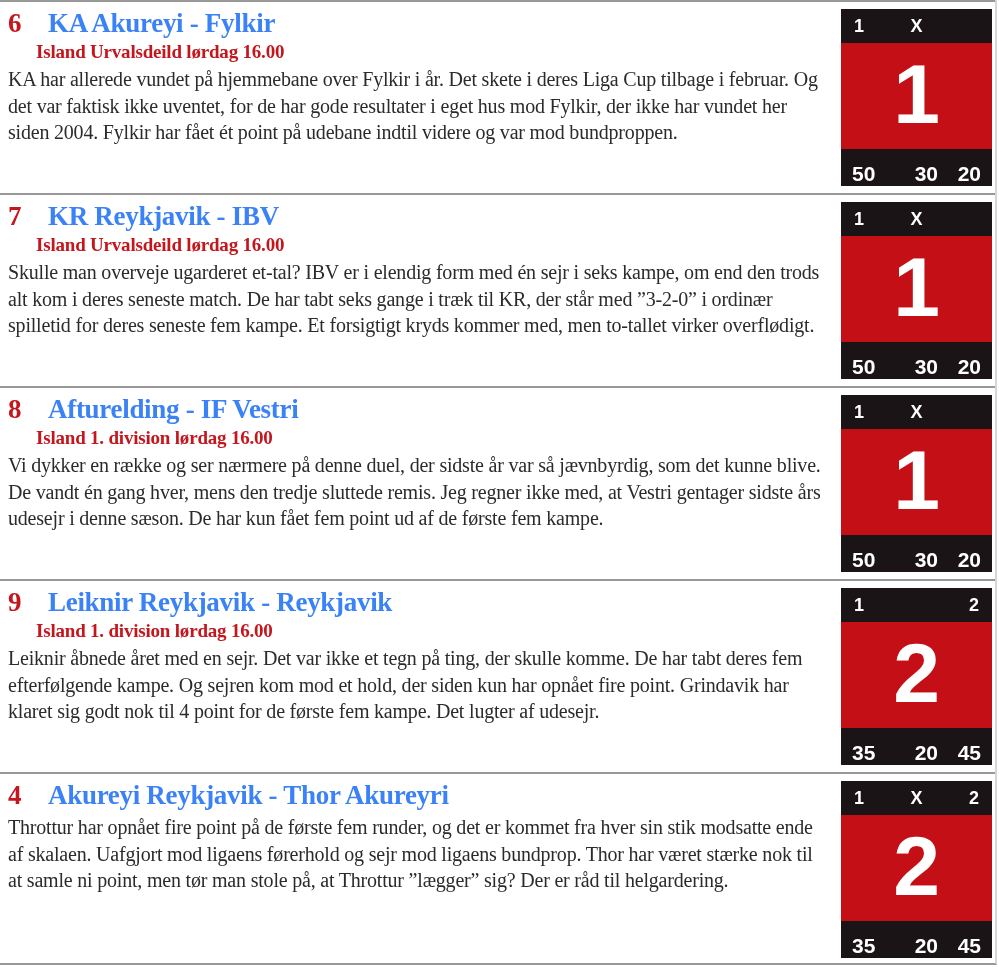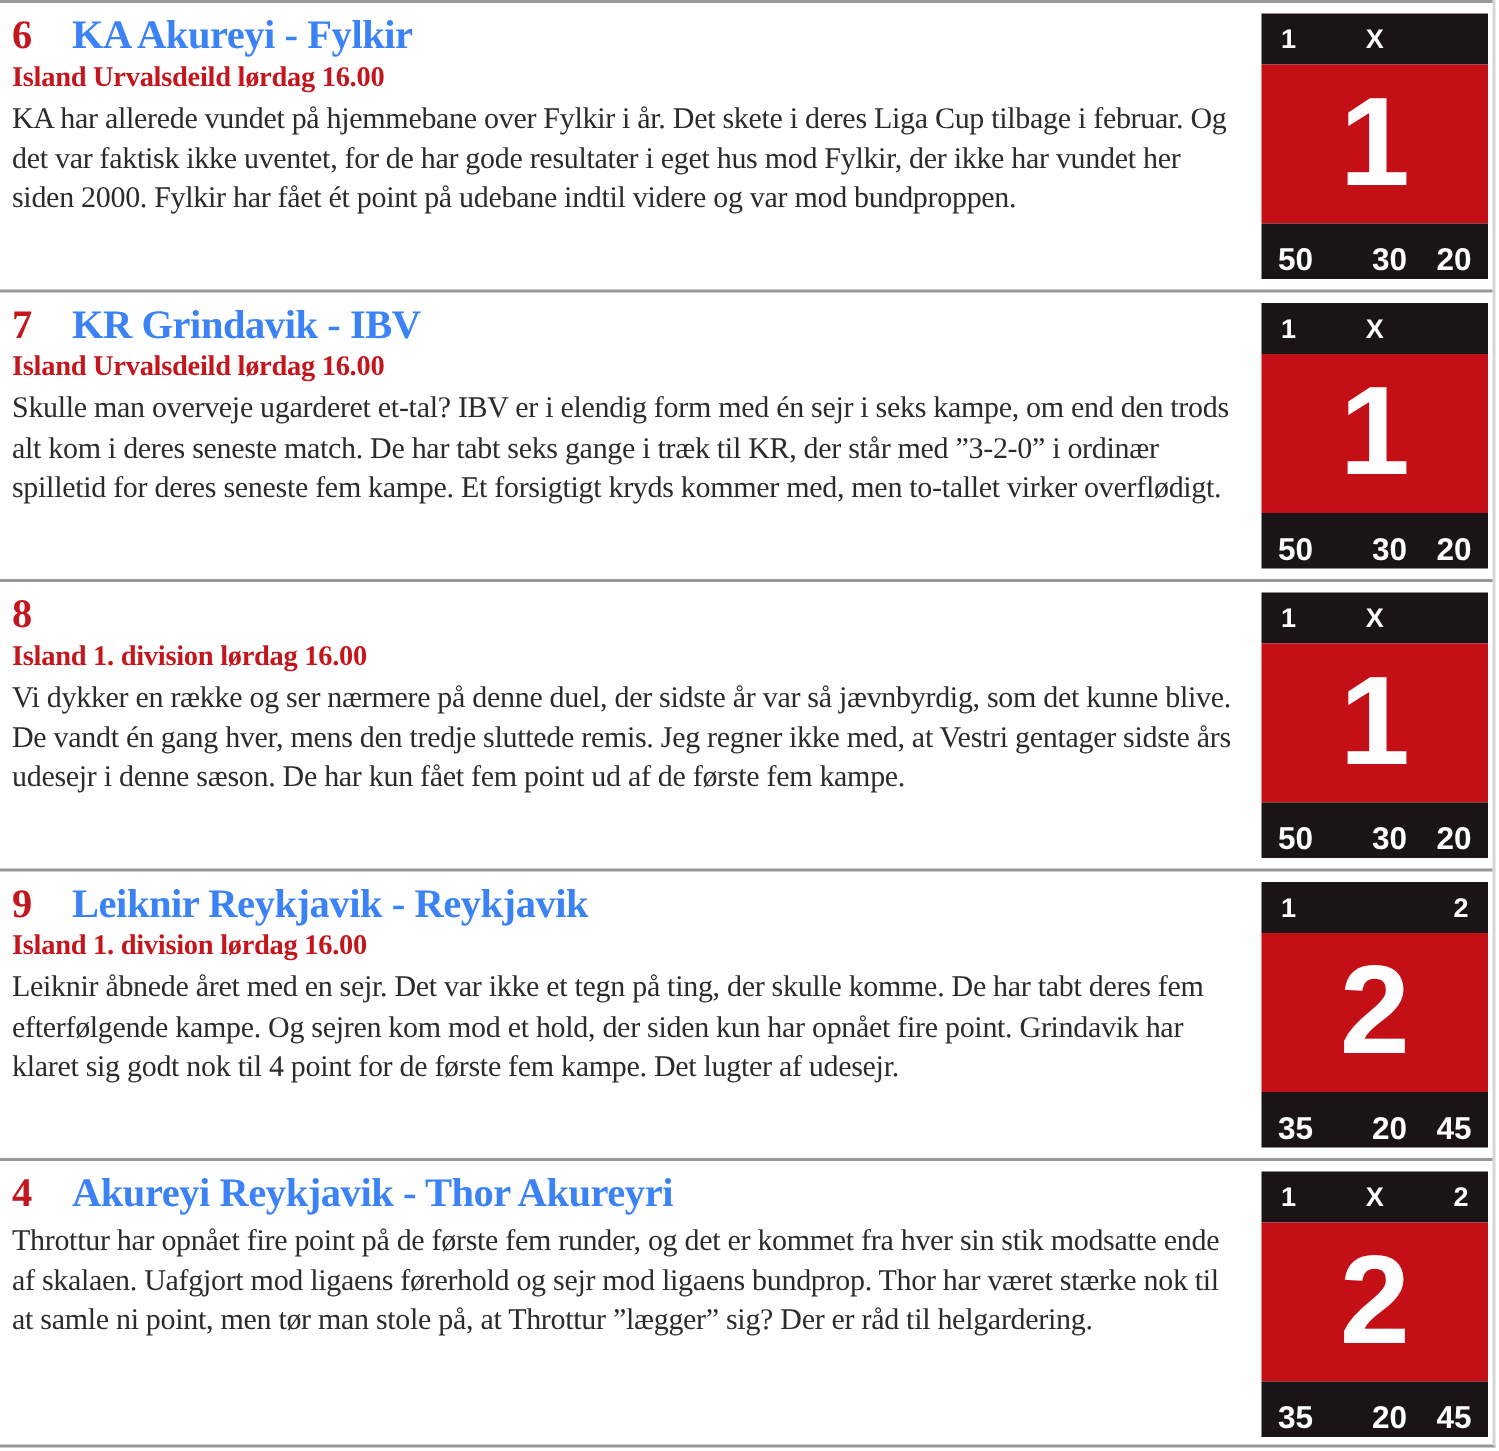--- a/index.html
+++ b/index.html
@@ -28,21 +28,21 @@
   .num {
     color:#c4161d; font-weight:bold; font-size:27px;
     min-width:40px; letter-spacing:-0.5px;
   }
   .title {
     margin:0; font-size:27px; font-weight:bold; color:#3b82f6;
     letter-spacing:-0.3px;
   }
   .league {
     color:#c4161d; font-weight:bold; font-size:19px;
-    margin-top:2px; letter-spacing:-0.2px;
+    margin-top:2px; letter-spacing:-0.2px;margin-left:28px;
   }
   .analysis {
     margin:3px 0 0 0; font-size:20px; line-height:1.33; color:#2b2b2b;
     letter-spacing:-0.2px;
   }
   .oddsbox {
     width:151px; height:177px;
     margin-top:3px; margin-right:3px;
     display:flex; flex-direction:column;
     font-family:"Liberation Sans", sans-serif;
@@ -77,42 +77,42 @@
 
 <div class="page">
 
   <div class="row">
     <div class="content">
       <div class="titleline">
         <span class="num">6</span>
         <h2 class="title">KA Akureyi - Fylkir</h2>
       </div>
       <div class="league">Island Urvalsdeild lørdag 16.00</div>
-      <p class="analysis">KA har allerede vundet på hjemmebane over Fylkir i år. Det skete i deres Liga Cup tilbage i februar. Og det var faktisk ikke uventet, for de har gode resultater i eget hus mod Fylkir, der ikke har vundet her siden 2000. Fylkir har fået ét point på udebane indtil videre og var mod bundproppen.</p>
+      <p class="analysis">KA har allerede vundet på hjemmebane over Fylkir i år. Det skete i deres Liga Cup tilbage i februar. Og det var faktisk ikke uventet, for de har gode resultater i eget hus mod Fylkir, der ikke har vundet her siden 2004. Fylkir har fået ét point på udebane indtil videre og var mod bundproppen.</p>
     </div>
     <div class="oddsbox">
       <div class="signs">
         <span class="sign-home">1</span>
         <span class="sign-draw">X</span>
         <span class="sign-away"></span>
       </div>
       <div class="tip">1</div>
       <div class="probs">
         <span class="prob-home">50</span>
         <span class="prob-draw">30</span>
         <span class="prob-away">20</span>
       </div>
     </div>
   </div>
 
   <div class="row">
     <div class="content">
       <div class="titleline">
         <span class="num">7</span>
-        <h2 class="title">KR Grindavik - IBV</h2>
+        <h2 class="title">KR Reykjavik - IBV</h2>
       </div>
       <div class="league">Island Urvalsdeild lørdag 16.00</div>
       <p class="analysis">Skulle man overveje ugarderet et-tal? IBV er i elendig form med én sejr i seks kampe, om end den trods alt kom i deres seneste match. De har tabt seks gange i træk til KR, der står med ”3-2-0” i ordinær spilletid for deres seneste fem kampe. Et forsigtigt kryds kommer med, men to-tallet virker overflødigt.</p>
     </div>
     <div class="oddsbox">
       <div class="signs">
         <span class="sign-home">1</span>
         <span class="sign-draw">X</span>
         <span class="sign-away"></span>
       </div>
@@ -122,20 +122,21 @@
         <span class="prob-draw">30</span>
         <span class="prob-away">20</span>
       </div>
     </div>
   </div>
 
   <div class="row">
     <div class="content">
       <div class="titleline">
         <span class="num">8</span>
+        <h2 class="title">Afturelding - IF Vestri</h2>
       </div>
       <div class="league">Island 1. division lørdag 16.00</div>
       <p class="analysis">Vi dykker en række og ser nærmere på denne duel, der sidste år var så jævnbyrdig, som det kunne blive. De vandt én gang hver, mens den tredje sluttede remis. Jeg regner ikke med, at Vestri gentager sidste års udesejr i denne sæson. De har kun fået fem point ud af de første fem kampe.</p>
     </div>
     <div class="oddsbox">
       <div class="signs">
         <span class="sign-home">1</span>
         <span class="sign-draw">X</span>
         <span class="sign-away"></span>
       </div>

